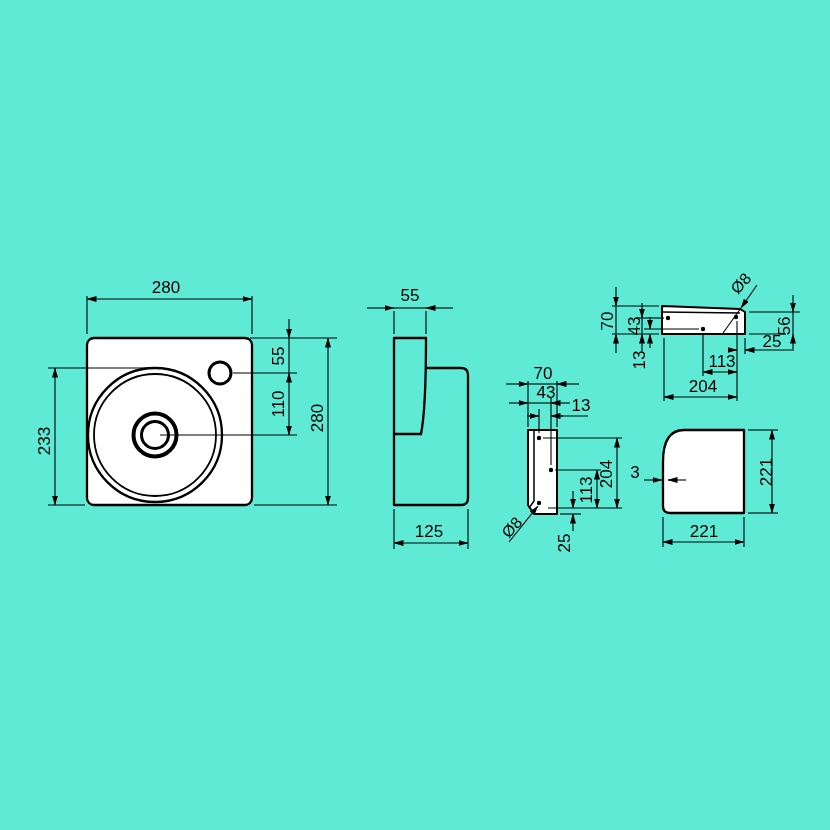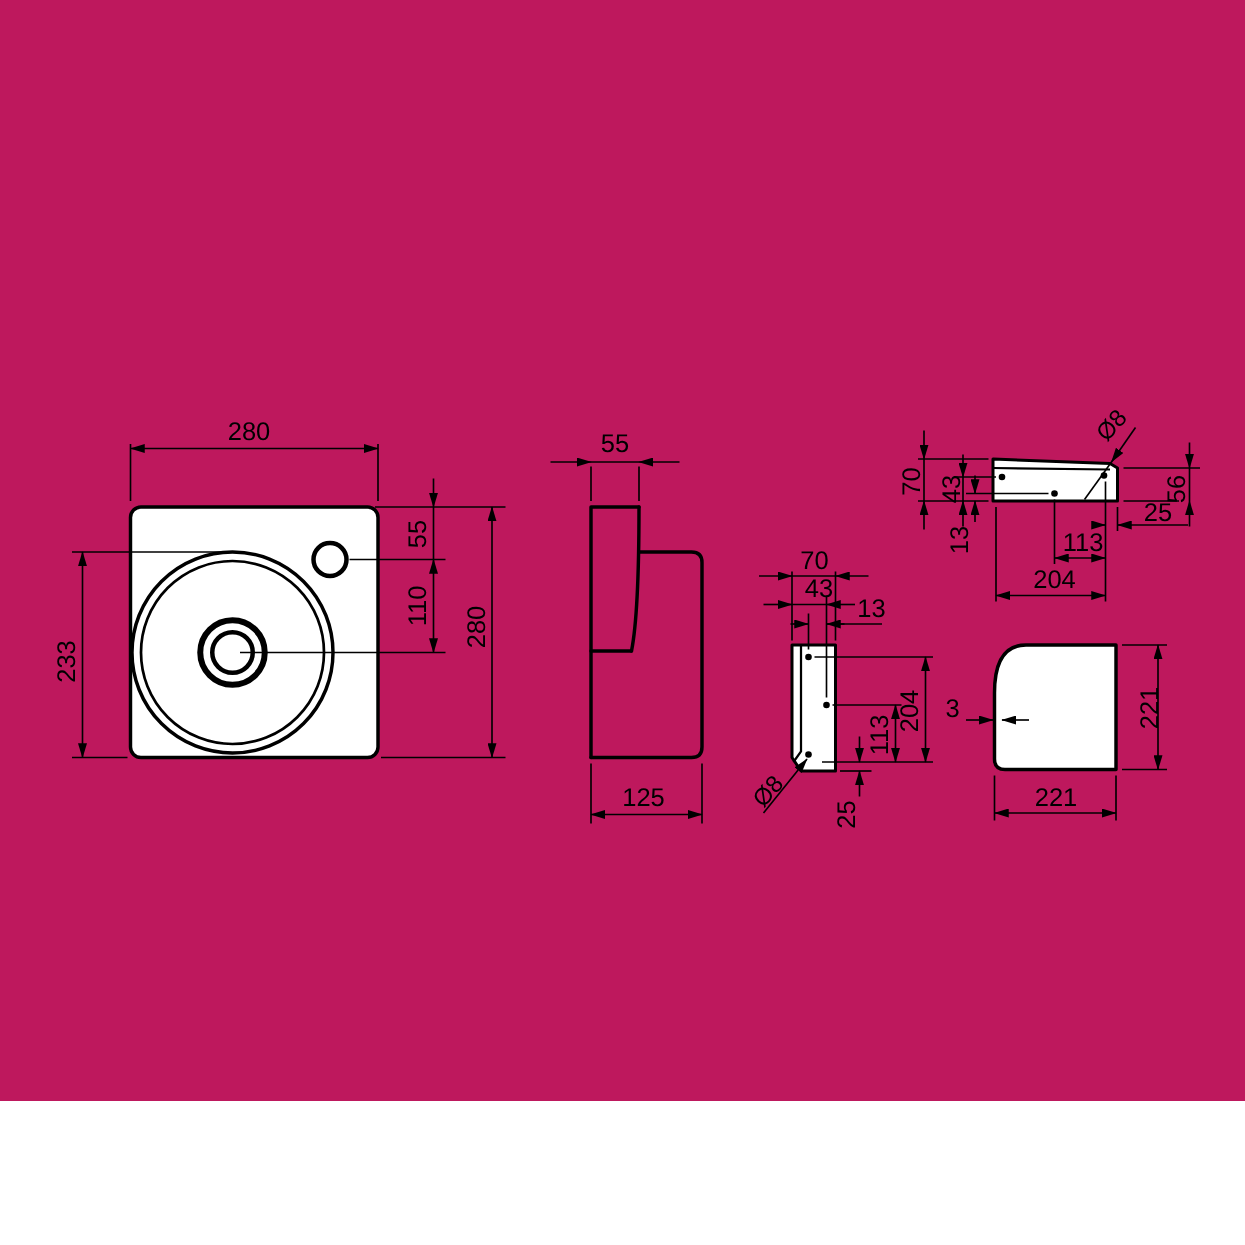--- a/index.html
+++ b/index.html
@@ -1,16 +1,16 @@
 <!DOCTYPE html>
 <html><head>
 <meta charset="utf-8">
 <style>
   html,body{margin:0;padding:0;background:#ffffff;}
-  .stage{position:relative;width:830px;height:734px;background:#be185d;overflow:hidden;}
+  .stage{position:relative;width:830px;height:830px;background:#5eead4;overflow:hidden;}
   svg{position:absolute;left:0;top:0;}
   .o  {fill:none;stroke:#000;stroke-width:2.3;stroke-linejoin:round;stroke-linecap:round;}
   .of {fill:#fff;stroke:#000;stroke-width:2.3;stroke-linejoin:round;}
   .o2 {fill:#fff;stroke:#000;stroke-width:2;stroke-linejoin:round;}
   .t  {fill:none;stroke:#000;stroke-width:1.8;}
   .m  {fill:none;stroke:#000;stroke-width:1.5;}
   .d  {fill:none;stroke:#000;stroke-width:1.1;}
   .dot{fill:#000;stroke:none;}
   text{font-family:"Liberation Sans","DejaVu Sans",sans-serif;font-size:17px;fill:#000;}
   .dia{font-size:16px;}

